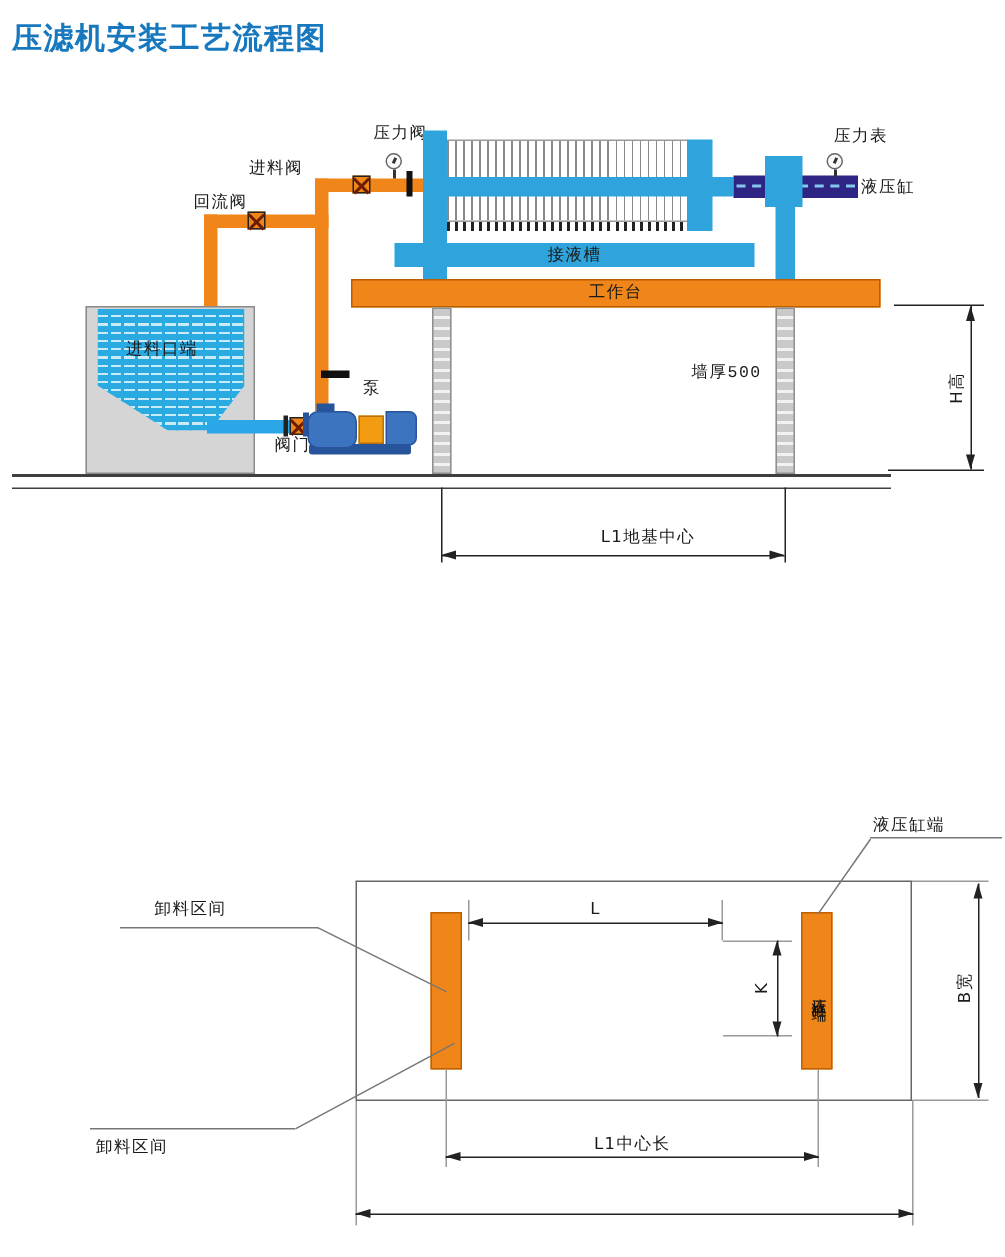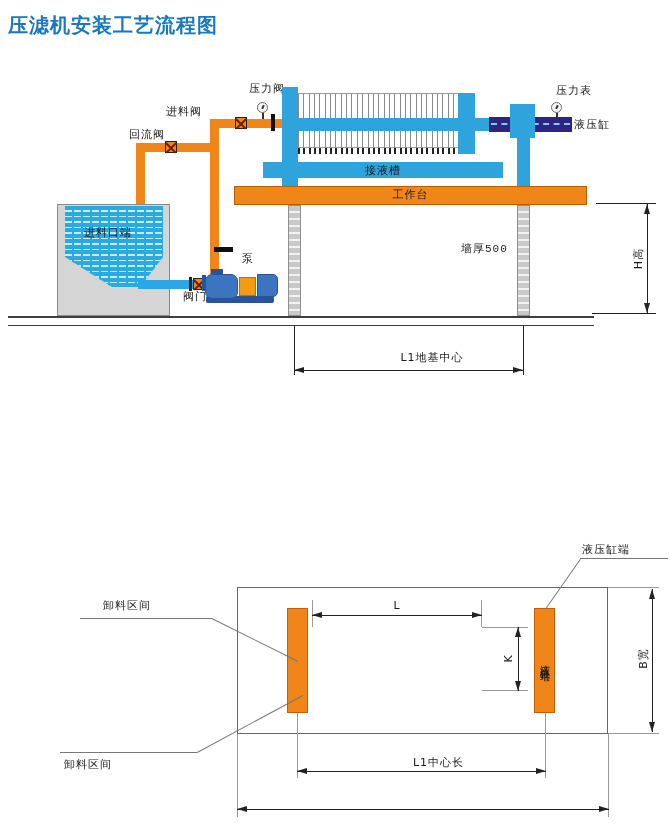--- a/index.html
+++ b/index.html
@@ -165,21 +165,21 @@
   <div class="abs au" style="left:649px;top:589px;"></div>
   <div class="abs ad" style="left:649px;top:722px;"></div>
   <div class="abs dimlbl rot" style="left:621px;top:651px;width:44px;">B宽</div>
 
   <div class="abs gline" style="left:297px;top:713px;width:1px;height:65px;"></div>
   <div class="abs gline" style="left:545px;top:713px;width:1px;height:65px;"></div>
 
   <div class="abs hline" style="left:297px;top:771px;width:249px;height:1px;"></div>
   <div class="abs al" style="left:297px;top:768px;"></div>
   <div class="abs ar" style="left:536px;top:768px;"></div>
-  <div class="abs dimlbl" style="left:297px;top:755px;width:249px;margin-left:17px;">L1中心长</div>
+  <div class="abs dimlbl" style="left:297px;top:755px;width:249px;">L1中心长</div>
 
   <div class="abs gline" style="left:237px;top:734px;width:1px;height:83px;"></div>
   <div class="abs gline" style="left:608px;top:734px;width:1px;height:83px;"></div>
   <div class="abs hline" style="left:237px;top:809px;width:372px;height:1px;"></div>
   <div class="abs al" style="left:237px;top:806px;"></div>
   <div class="abs ar" style="left:599px;top:806px;"></div>
 
   <div class="abs lbl" style="left:582px;top:544px;">液压缸端</div>
   <div class="abs lline" style="left:580px;top:558px;width:88px;height:1px;"></div>
   <div class="abs lline" style="left:545px;top:609px;width:61px;height:1px;transform:rotate(-55deg);"></div>

